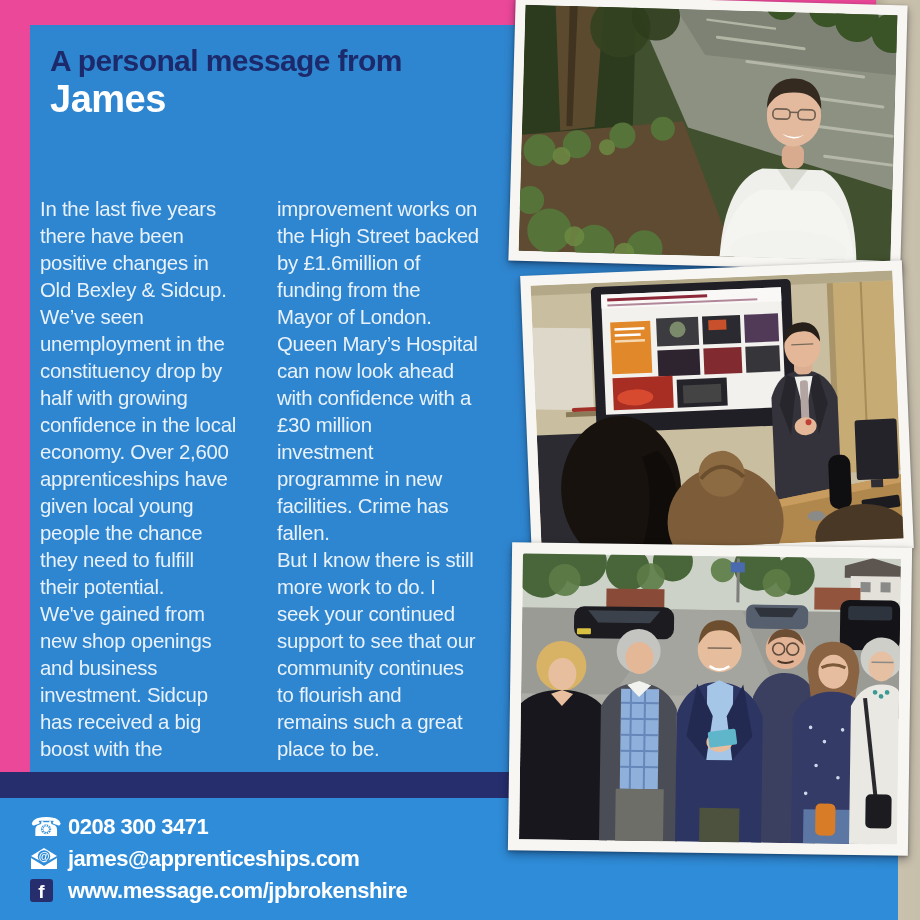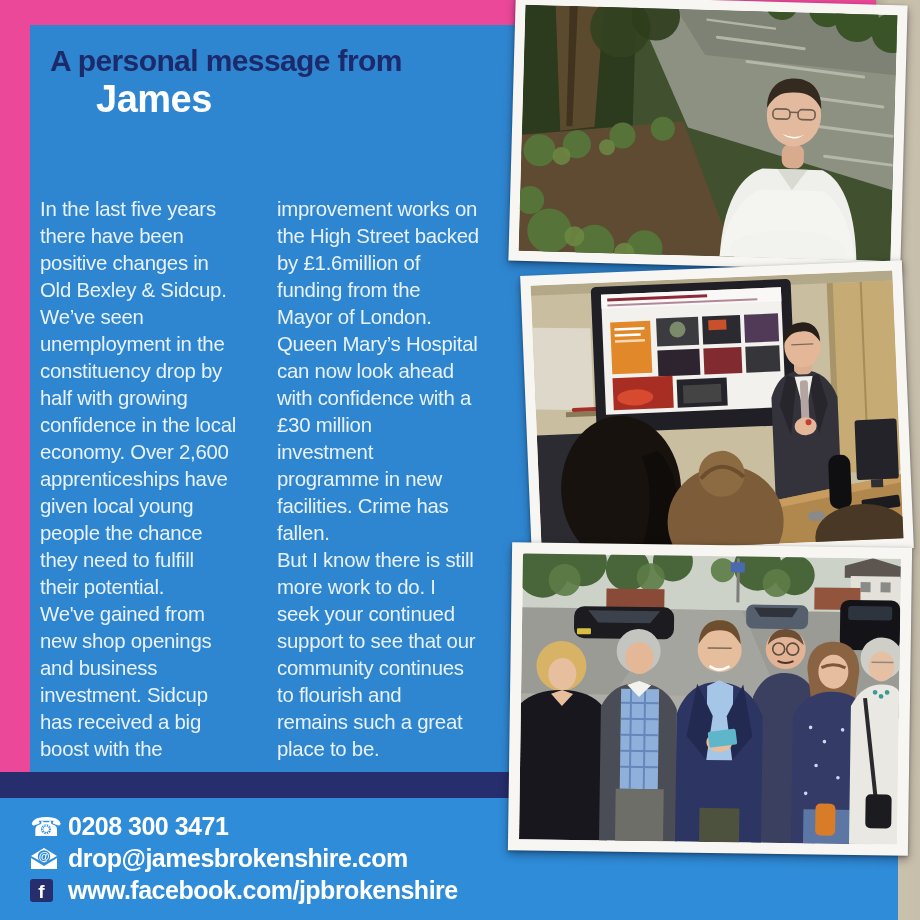--- a/index.html
+++ b/index.html
@@ -25,21 +25,21 @@
   }
   .footer-area {
     position:absolute; left:0; top:798px; width:898px; height:122px;
     background:#2f8cd8;
   }
   .header { position:absolute; left:50px; top:44px; width:440px; }
   .eyebrow {
     font-size:30px; font-weight:800; color:#1c2a6b; letter-spacing:-0.6px;
   }
   .name-first, .name-last {
-    font-size:38px; font-weight:800; color:#ffffff; letter-spacing:-0.5px; line-height:1.12;margin-left:46px;
+    font-size:38px; font-weight:800; color:#ffffff; letter-spacing:-0.5px; line-height:1.12;
   }
   .columns {
     position:absolute; left:40px; top:196px; width:462px;
     display:flex; gap:12px;
   }
   .col {
     width:225px; color:#e9f2fb; font-size:20.4px; line-height:27px;
     letter-spacing:-0.25px; white-space:pre-line;
   }
   .contact {
@@ -47,21 +47,21 @@
   }
   .contact-row { display:flex; align-items:center; height:29px; }
   .contact-icon { width:38px; display:flex; align-items:center; justify-content:flex-start; }
   .phone-glyph { color:#fff; font-size:26px; line-height:1; }
   .fb-box {
     width:23px; height:23px; background:#272e6d; border-radius:3px;
     color:#fff; font-weight:700; font-size:19px; display:flex;
     align-items:flex-end; justify-content:center; line-height:1.05;
   }
   .contact-text {
-    color:#ffffff; font-weight:700; font-size:25px; letter-spacing:-0.5px;
+    color:#ffffff; font-weight:700; font-size:22px; letter-spacing:-0.5px;
   }
   
   .photo {
     position:absolute; background:#f7f6f2;
     box-shadow:0 4px 10px rgba(0,0,20,.38), 0 1px 3px rgba(0,0,20,.3);
   }
   .photo svg { display:block; }
   .photo1 { left:512px; top:0px;  width:392px; height:266px; padding:10px; transform:rotate(1.6deg); }
   .photo2 { left:526px; top:268px; width:382px; height:288px; padding:10px; transform:rotate(-2.4deg); }
   .photo3 { left:510px; top:545px; width:400px; height:308px; padding:11px; transform:rotate(0.8deg); }
@@ -387,23 +387,23 @@
     </div>
     <div class="contact-row">
       <span class="contact-icon">
         <svg width="28" height="22" viewBox="0 0 28 22">
           <path d="M1,8 L14,0 L27,8 L27,21 L1,21 Z" fill="#ffffff"></path>
           <path d="M1,8 L14,15 L27,8 L27,10 L14,18 L1,10 Z" fill="#2f8cd8"></path>
           <circle cx="14" cy="8.5" r="6.2" fill="#2f8cd8"></circle>
           <text x="14" y="12" text-anchor="middle" font-size="11" font-weight="bold" fill="#ffffff" font-family="Liberation Sans, sans-serif">@</text>
         </svg>
       </span>
-      <span class="contact-text">drop@jamesbrokenshire.com</span>
+      <span class="contact-text">james@apprenticeships.com</span>
     </div>
     <div class="contact-row">
       <span class="contact-icon">
         <span class="fb-box">f</span>
       </span>
-      <span class="contact-text">www.facebook.com/jpbrokenshire</span>
+      <span class="contact-text">www.message.com/jpbrokenshire</span>
     </div>
   </div>
 
 </div>
 
 </body></html>

